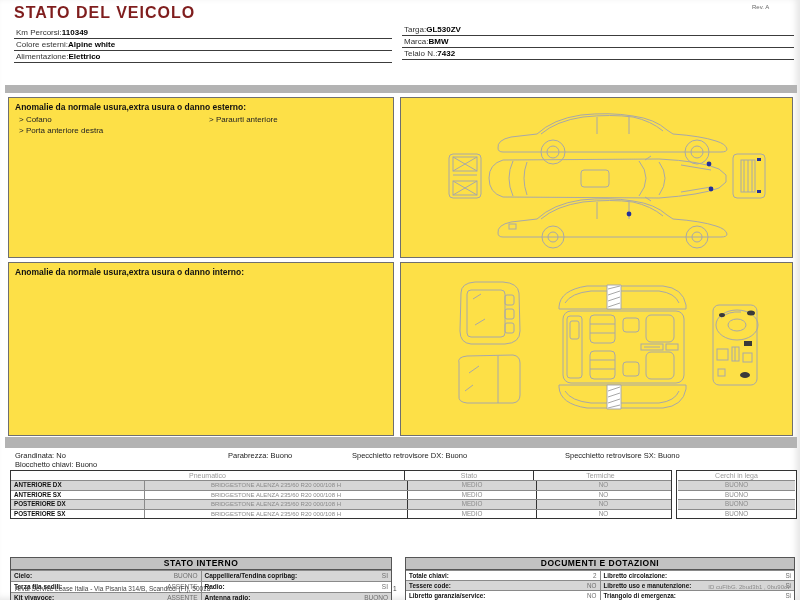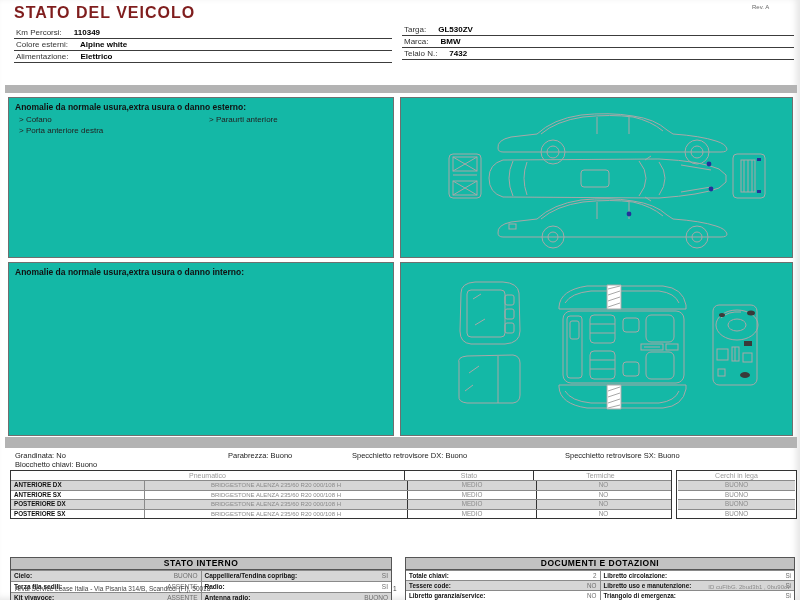--- a/index.html
+++ b/index.html
@@ -2,24 +2,24 @@
 <html><head>
 <meta charset="utf-8">
 <style>
   html,body{margin:0;padding:0;background:#fff;}
   .page{position:relative;width:800px;height:600px;background:#fff;overflow:hidden;
         font-family:"Liberation Sans",sans-serif;box-shadow:inset -4px -2px 6px rgba(0,0,0,0.10);}
   .title{position:absolute;left:14px;top:4px;font-size:16px;font-weight:bold;letter-spacing:1px;color:#7f1d1d;}
   .rev{position:absolute;left:752px;top:4px;font-size:6px;color:#666;}
   .hdr-col{position:absolute;}
   .hdr-row{display:flex;align-items:flex-end;border-bottom:1px solid #3c3c3c;padding:1px 2px 1px 2px;}
-  .hdr-lbl{font-size:8px;color:#333;padding-right:12px;white-space:nowrap;}
+  .hdr-lbl{font-size:8px;color:#333;padding-right:0;white-space:nowrap;}
   .hdr-val{font-size:8px;font-weight:bold;color:#000;white-space:nowrap;}
   .band{position:absolute;left:5px;width:792px;background:#b3b3b3;}
-  .abox{position:absolute;background:#14b8a6;border:1px solid #6f6f6f;}
+  .abox{position:absolute;background:#fde047;border:1px solid #6f6f6f;}
   .abox-h{font-size:8.5px;font-weight:bold;color:#111;padding:4px 6px 2px 6px;}
   .aitem{font-size:8px;color:#222;line-height:11px;}
   .items-col{position:absolute;}
   .cond{position:absolute;font-size:7.5px;color:#222;white-space:nowrap;}
   .ttable{position:absolute;left:10px;top:470px;width:660px;border:1px solid #333;background:#fff;}
   .trow{display:flex;height:8.6px;line-height:8.6px;border-top:1px solid #8a8a8a;}
   .trow:first-child{border-top:none;height:9px;line-height:9px;}
   .tc{overflow:hidden;white-space:nowrap;}
   .tc-pos{width:130px;font-size:6.3px;font-weight:bold;padding-left:3px;color:#111;}
   .tc-tyre{width:262px;font-size:6px;color:#8a8a8a;text-align:center;border-left:1px solid #8a8a8a;}

